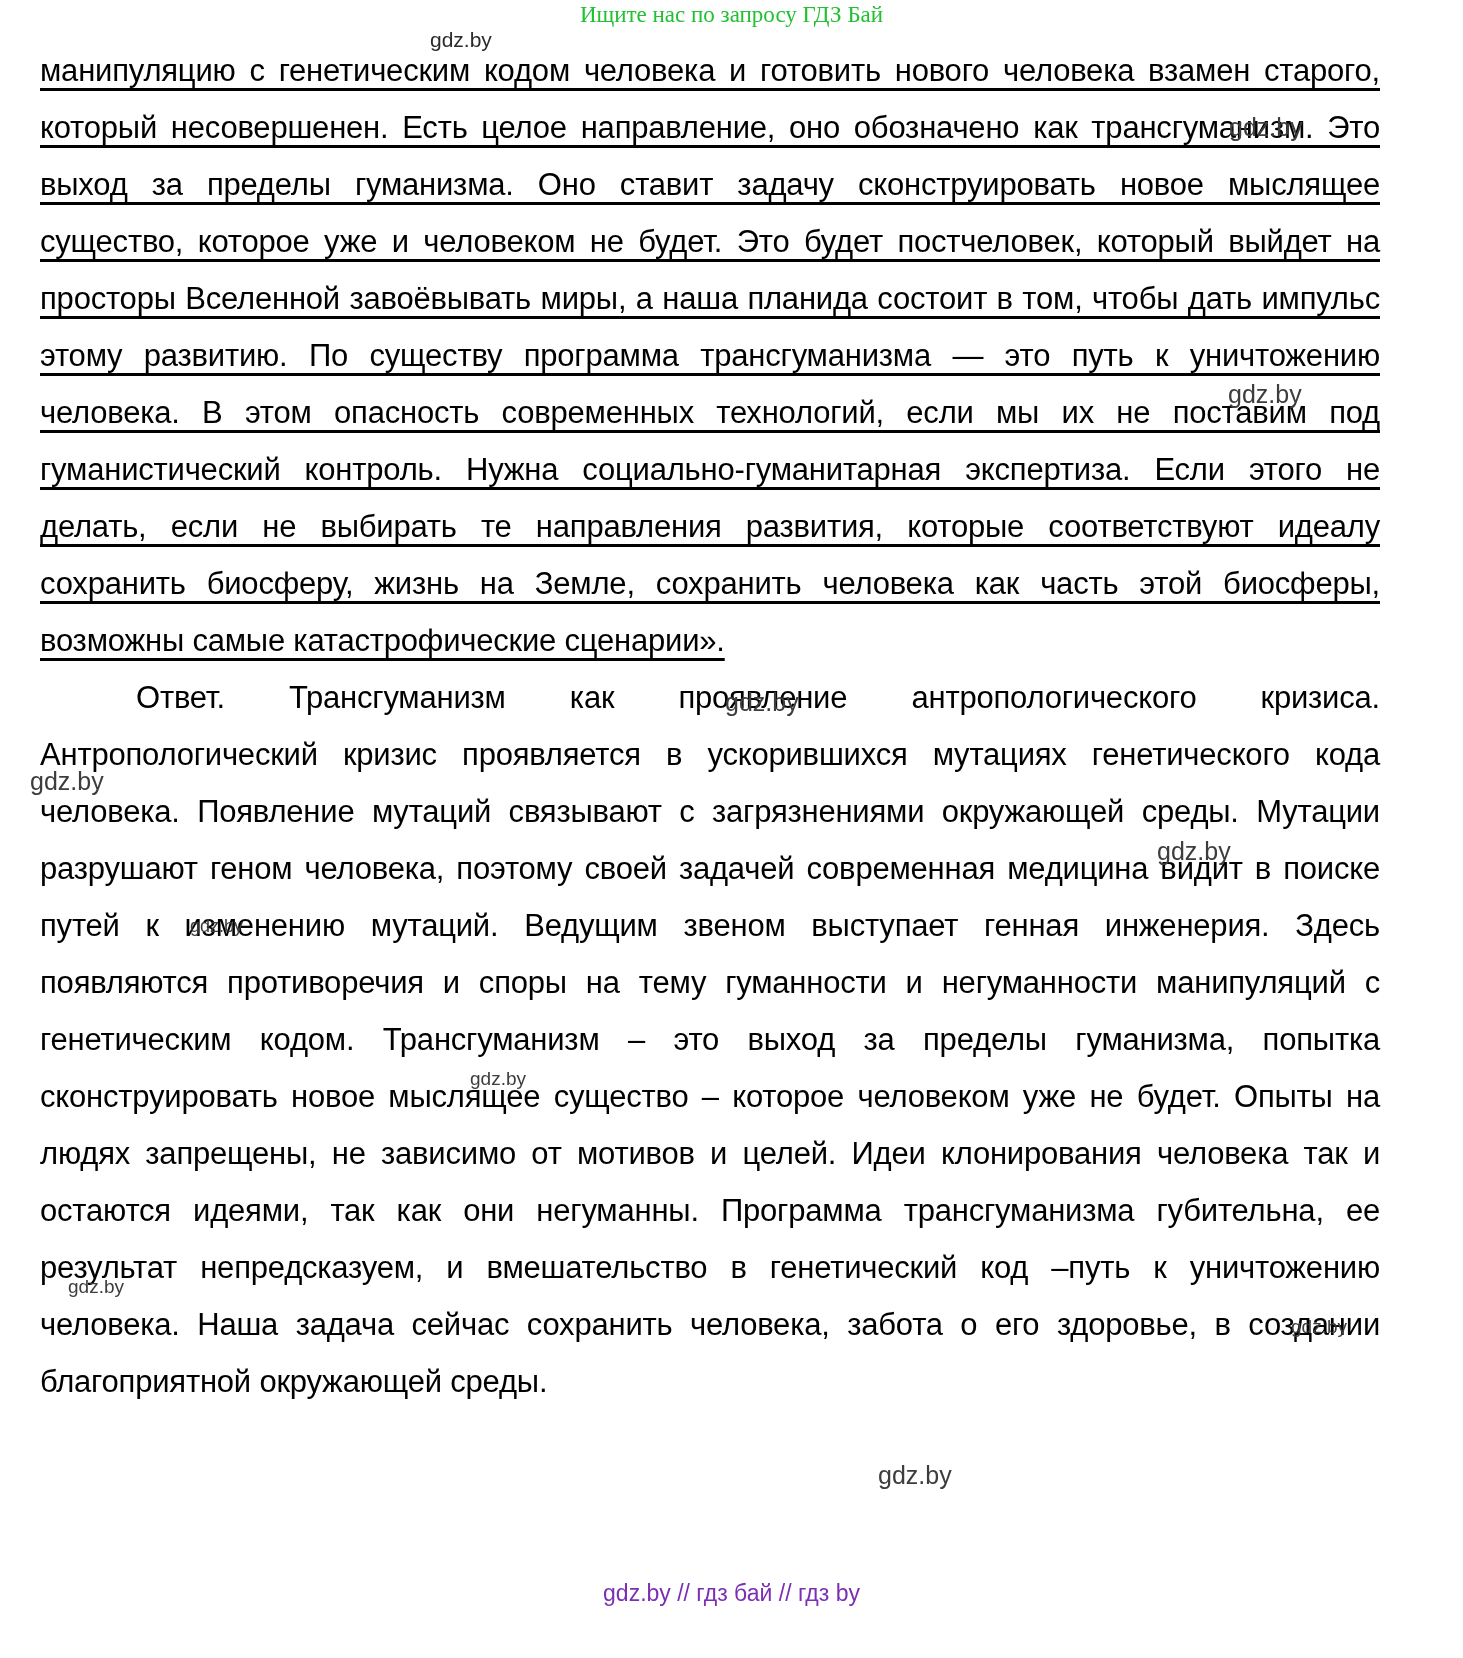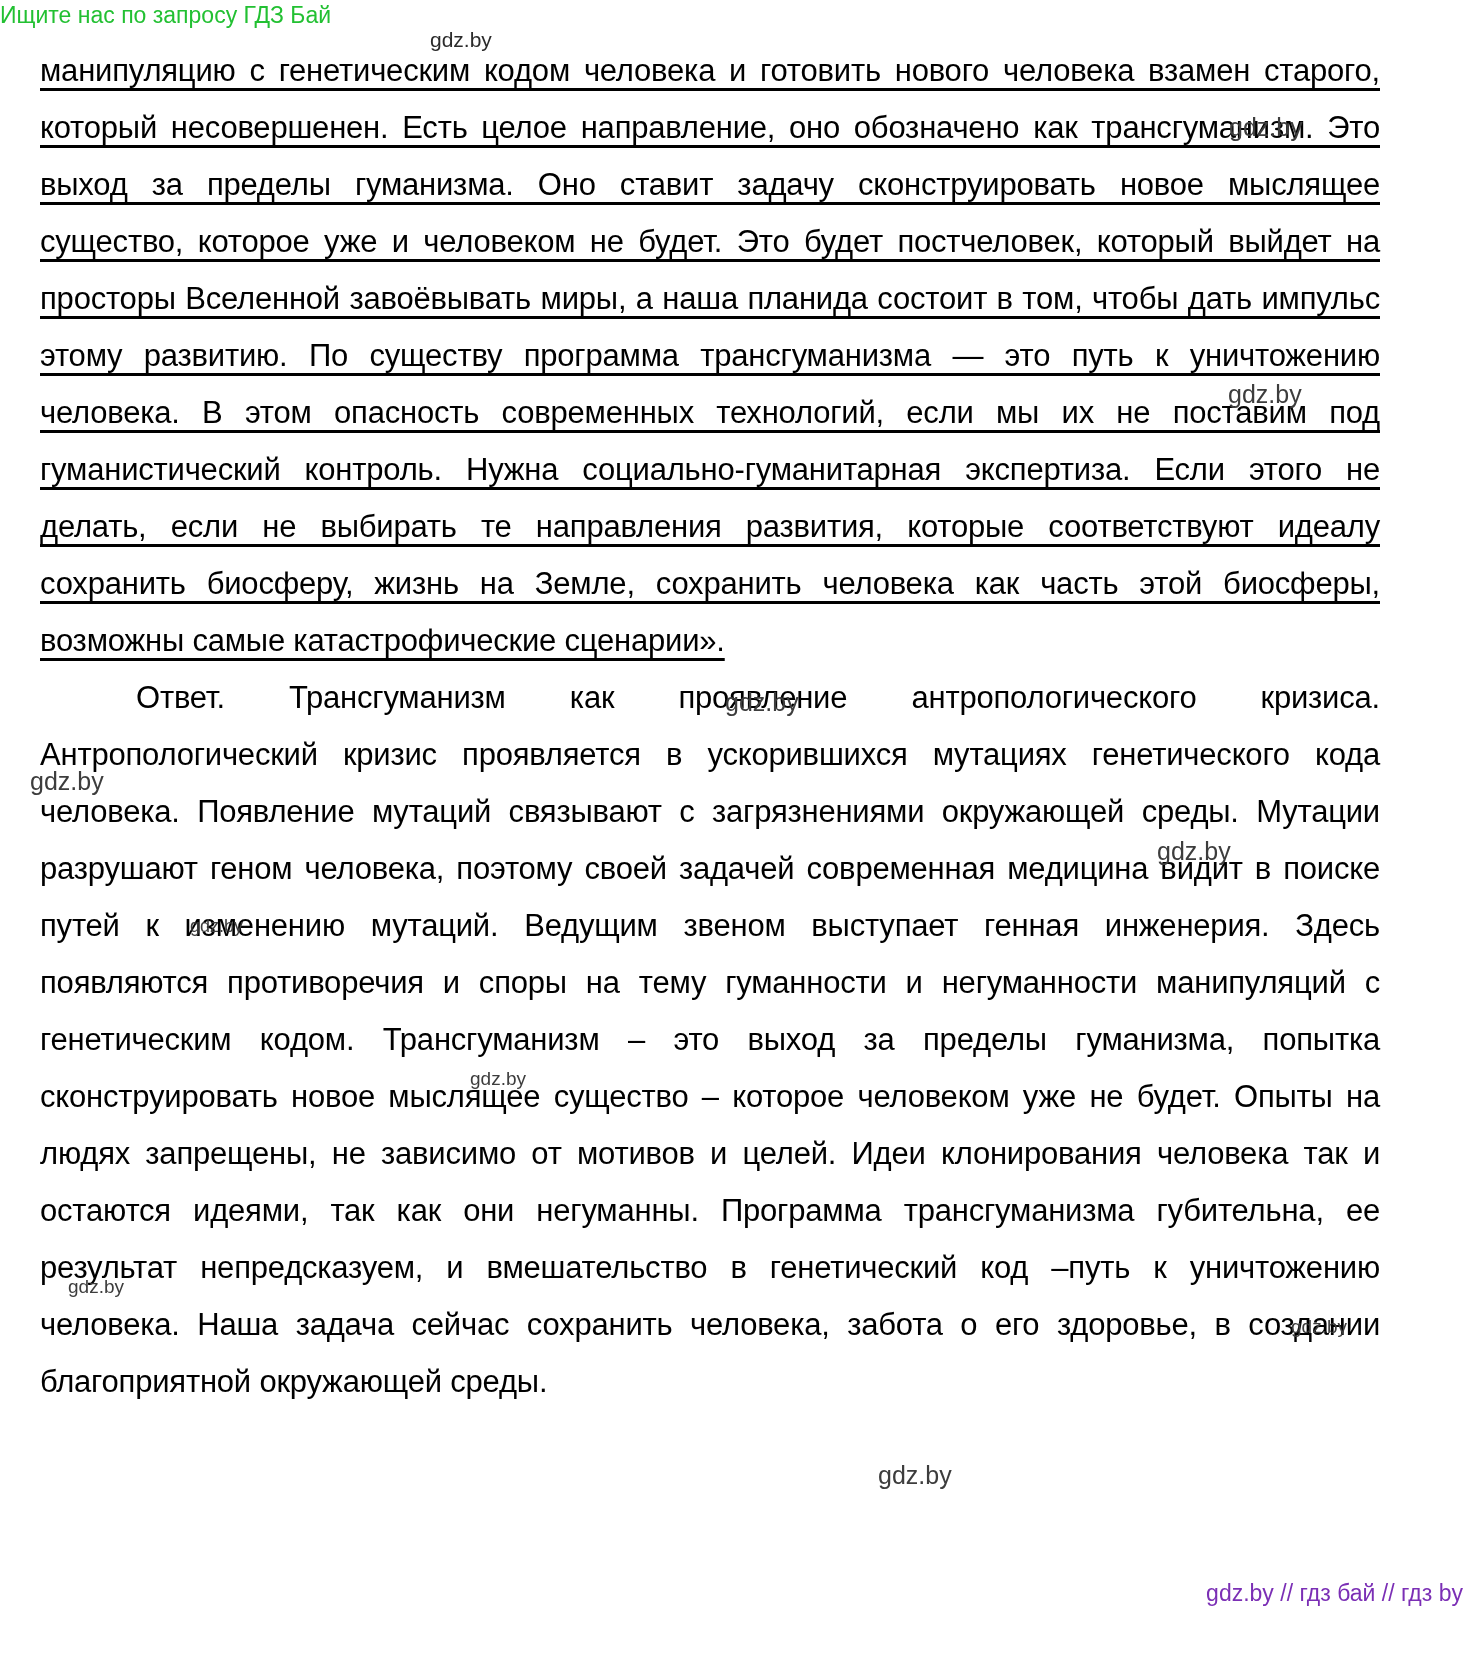--- a/index.html
+++ b/index.html
@@ -14,23 +14,24 @@
     font-family: "DejaVu Sans", sans-serif;
     overflow: hidden;
   }
 
   
   .top-banner {
     position: absolute;
     top: 0;
     left: 0;
     width: 1463px;
+    text-align: center;
     font-size: 23px;
     color: #22c032;
-    font-family: Liberation Sans, sans-serif;
+    font-family: Liberation Serif, serif;
     line-height: 30px;
     white-space: nowrap;
   }
 
   
   .page {
     position: absolute;
     top: 42px;
     left: 40px;
     width: 1340px;
@@ -78,21 +79,21 @@
   .wm-9 { left: 68px;   top: 1276px; font-size: 19px; }
   .wm-10{ left: 1291px; top: 1316px; font-size: 19px; }
   .wm-11{ left: 878px;  top: 1461px; font-size: 25px; }
 
   
   .footer {
     position: absolute;
     left: 0;
     top: 1580px;
     width: 1463px;
-    text-align: right;
+    text-align: center;
     color: #7b2fb5;
     font-size: 23px;
     font-family: "Liberation Sans", sans-serif;
     white-space: nowrap;
   }
 </style>
 </head>
 <body>
 
 <div class="top-banner">Ищите нас по запросу ГДЗ Бай</div>

